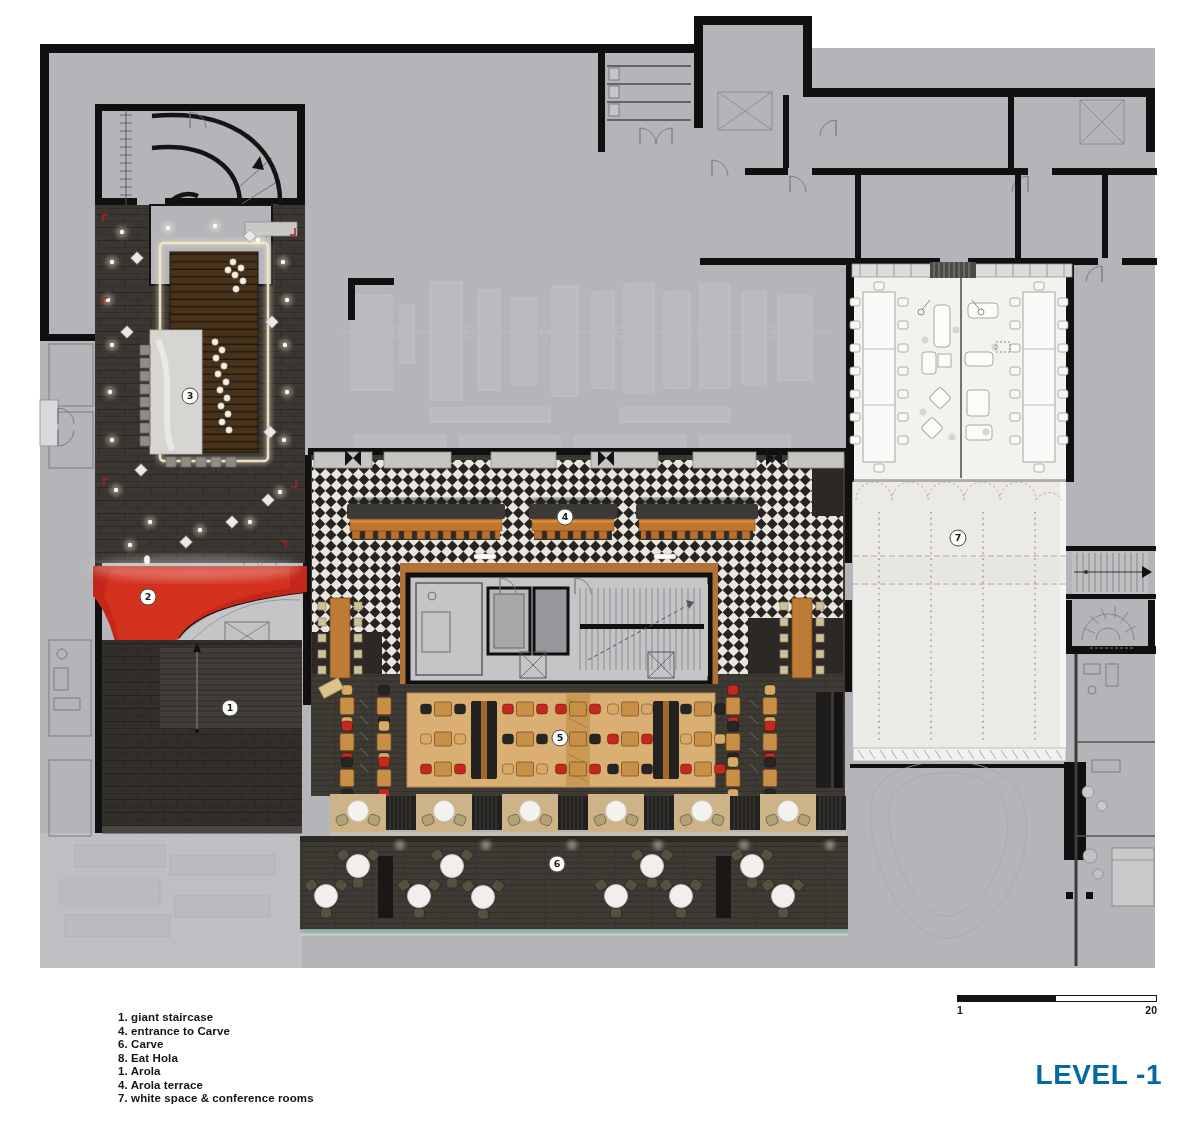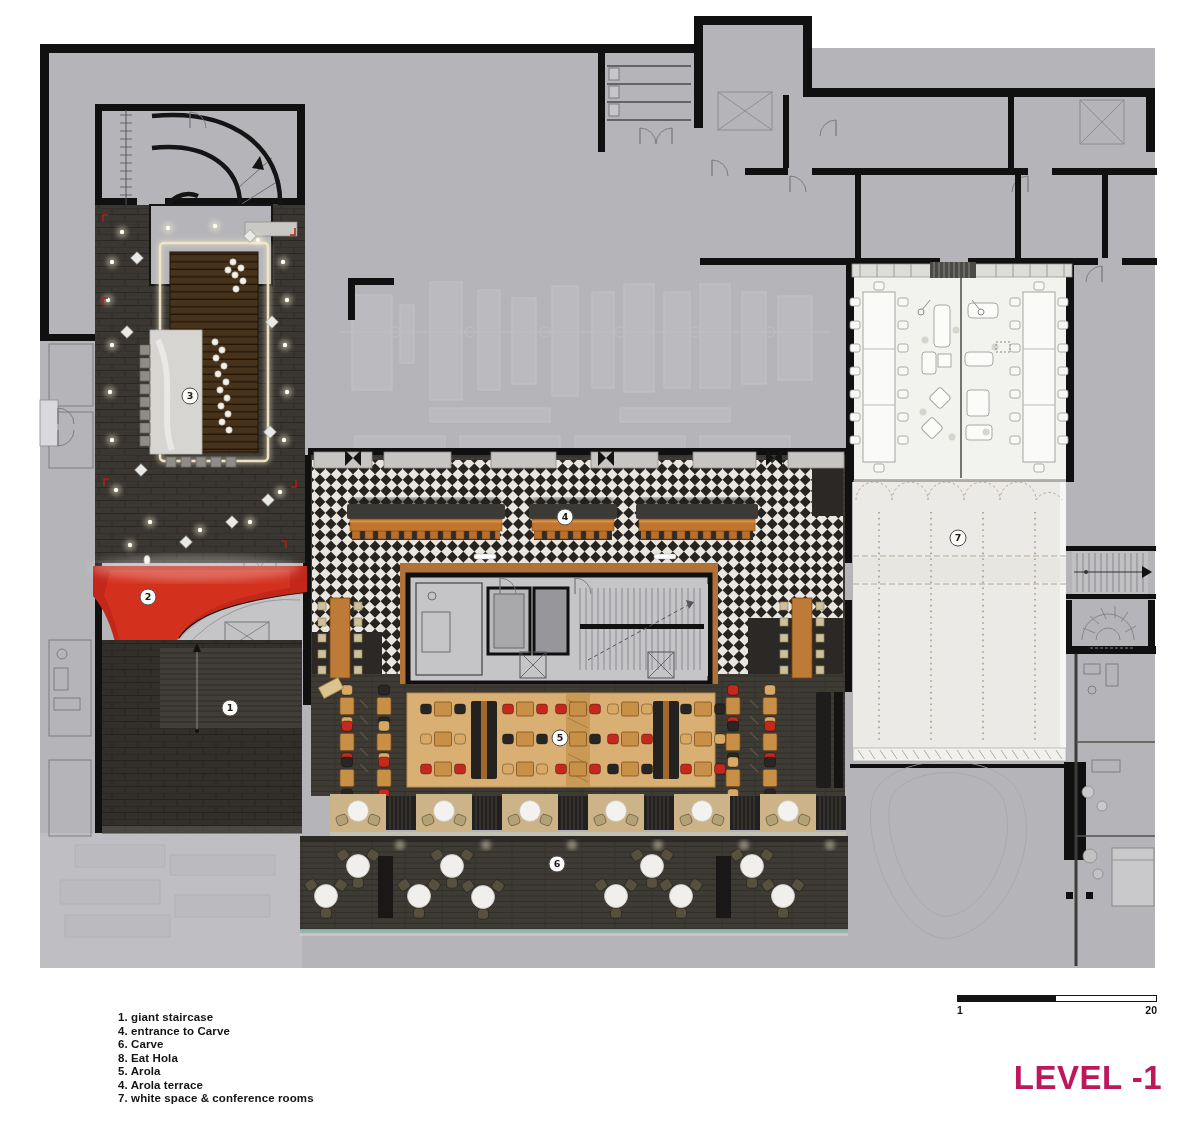--- a/index.html
+++ b/index.html
@@ -8,22 +8,22 @@
   svg.plan{position:absolute;left:0;top:0;display:block;}
   .legend{position:absolute;left:118px;top:1004px;font-size:11.5px;font-weight:bold;
           color:#141414;line-height:13.5px;letter-spacing:.1px;margin-top:7px;}
   .legend div{white-space:nowrap;}
   .scalebar{position:absolute;left:957px;top:995px;width:200px;}
   .scalebar .bar{width:200px;height:7px;background:#ffffff;border:1px solid #141414;
                  box-sizing:border-box;position:relative;}
   .scalebar .bar-fill{position:absolute;left:0;top:0;height:100%;width:98px;background:#141414;}
   .scalebar .labels{display:flex;justify-content:space-between;font-size:10.5px;
                     font-weight:bold;color:#141414;margin-top:2px;}
-  .level-title{position:absolute;right:38px;top:1059px;font-size:33px;font-weight:bold;
-               letter-spacing:.5px;color:#be185d;}
+  .level-title{position:absolute;right:38px;top:1059px;font-size:28px;font-weight:bold;
+               letter-spacing:.5px;color:#0369a1;}
   text.mk{font-family:"DejaVu Sans","Liberation Sans",sans-serif;font-size:9.5px;
           font-weight:bold;fill:#1b1b1b;}
 </style>
 </head>
 <body>
 
 <div class="page">
 
 <svg class="plan" width="1200" height="1129" viewBox="0 0 1200 1129">
 <defs>
@@ -776,21 +776,21 @@
     <text class="mk" y="3.4" text-anchor="middle">7</text>
   </g>
 </g>
 </svg>
 
 <div class="legend">
   <div>1. giant staircase</div>
   <div>4. entrance to Carve</div>
   <div>6. Carve</div>
   <div>8. Eat Hola</div>
-  <div>5. Arola</div>
+  <div>1. Arola</div>
   <div>4. Arola terrace</div>
   <div>7. white space &amp; conference rooms</div>
 </div>
 
 <div class="scalebar">
   <div class="bar">
     <div class="bar-fill"></div>
   </div>
   <div class="labels">
     <span>1</span>

